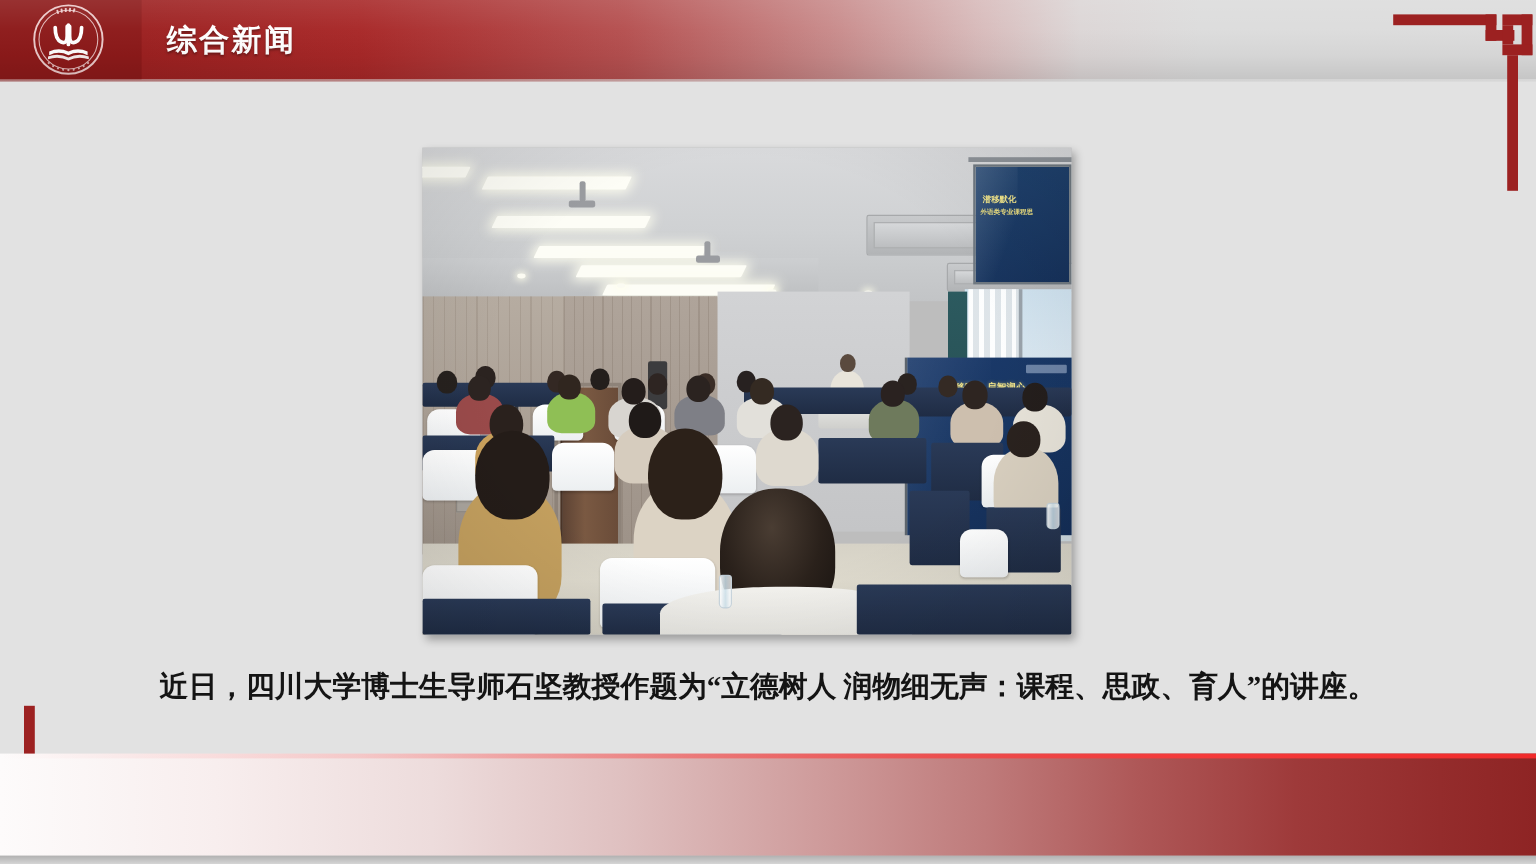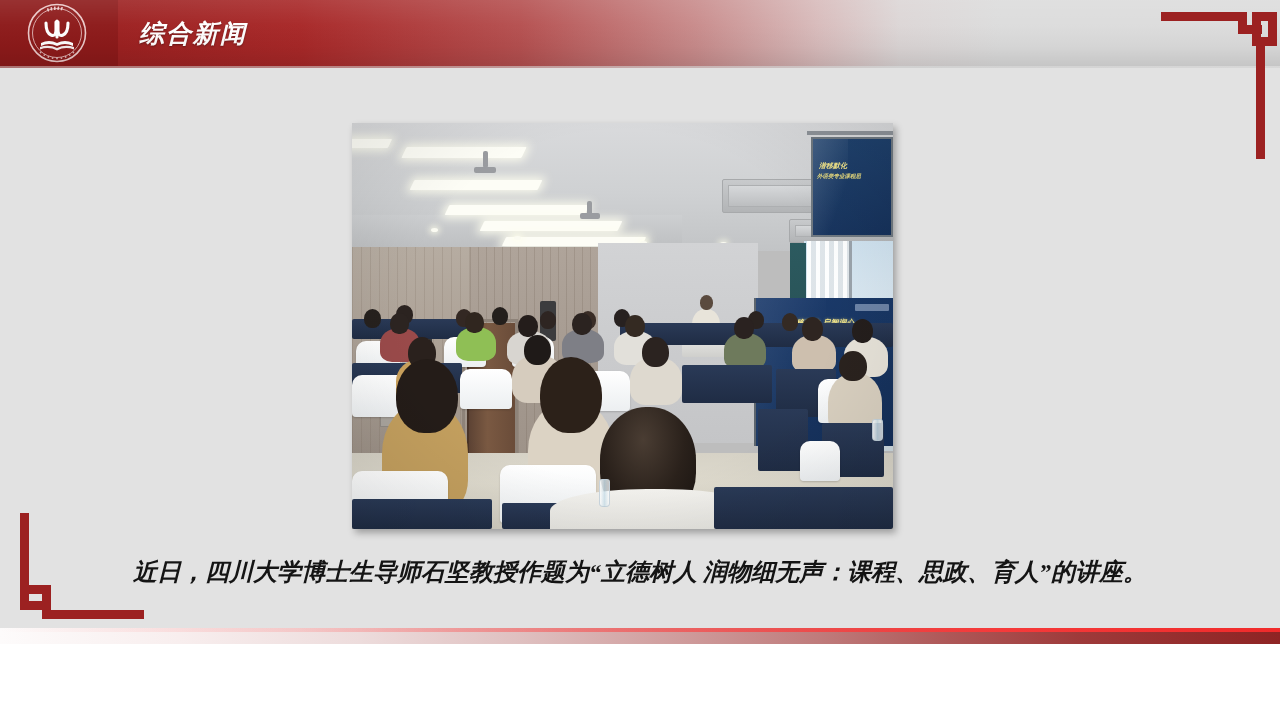--- a/index.html
+++ b/index.html
@@ -7,24 +7,23 @@
     padding: 0;
     background: #ffffff;
   }
   body {
     font-family: "Liberation Sans", "DejaVu Sans", sans-serif;
   }
 
   .slide {
     position: relative;
     width: 1280px;
-    height: 644px;
+    height: 720px;
     overflow: hidden;
     background: #e2e2e2;
-    font-style: italic;
   }
 
   
   .header {
     position: absolute;
     left: 0; top: 0;
     width: 1280px;
     height: 66px;
     background: linear-gradient(to right,
         #8e1b1b 0px,

